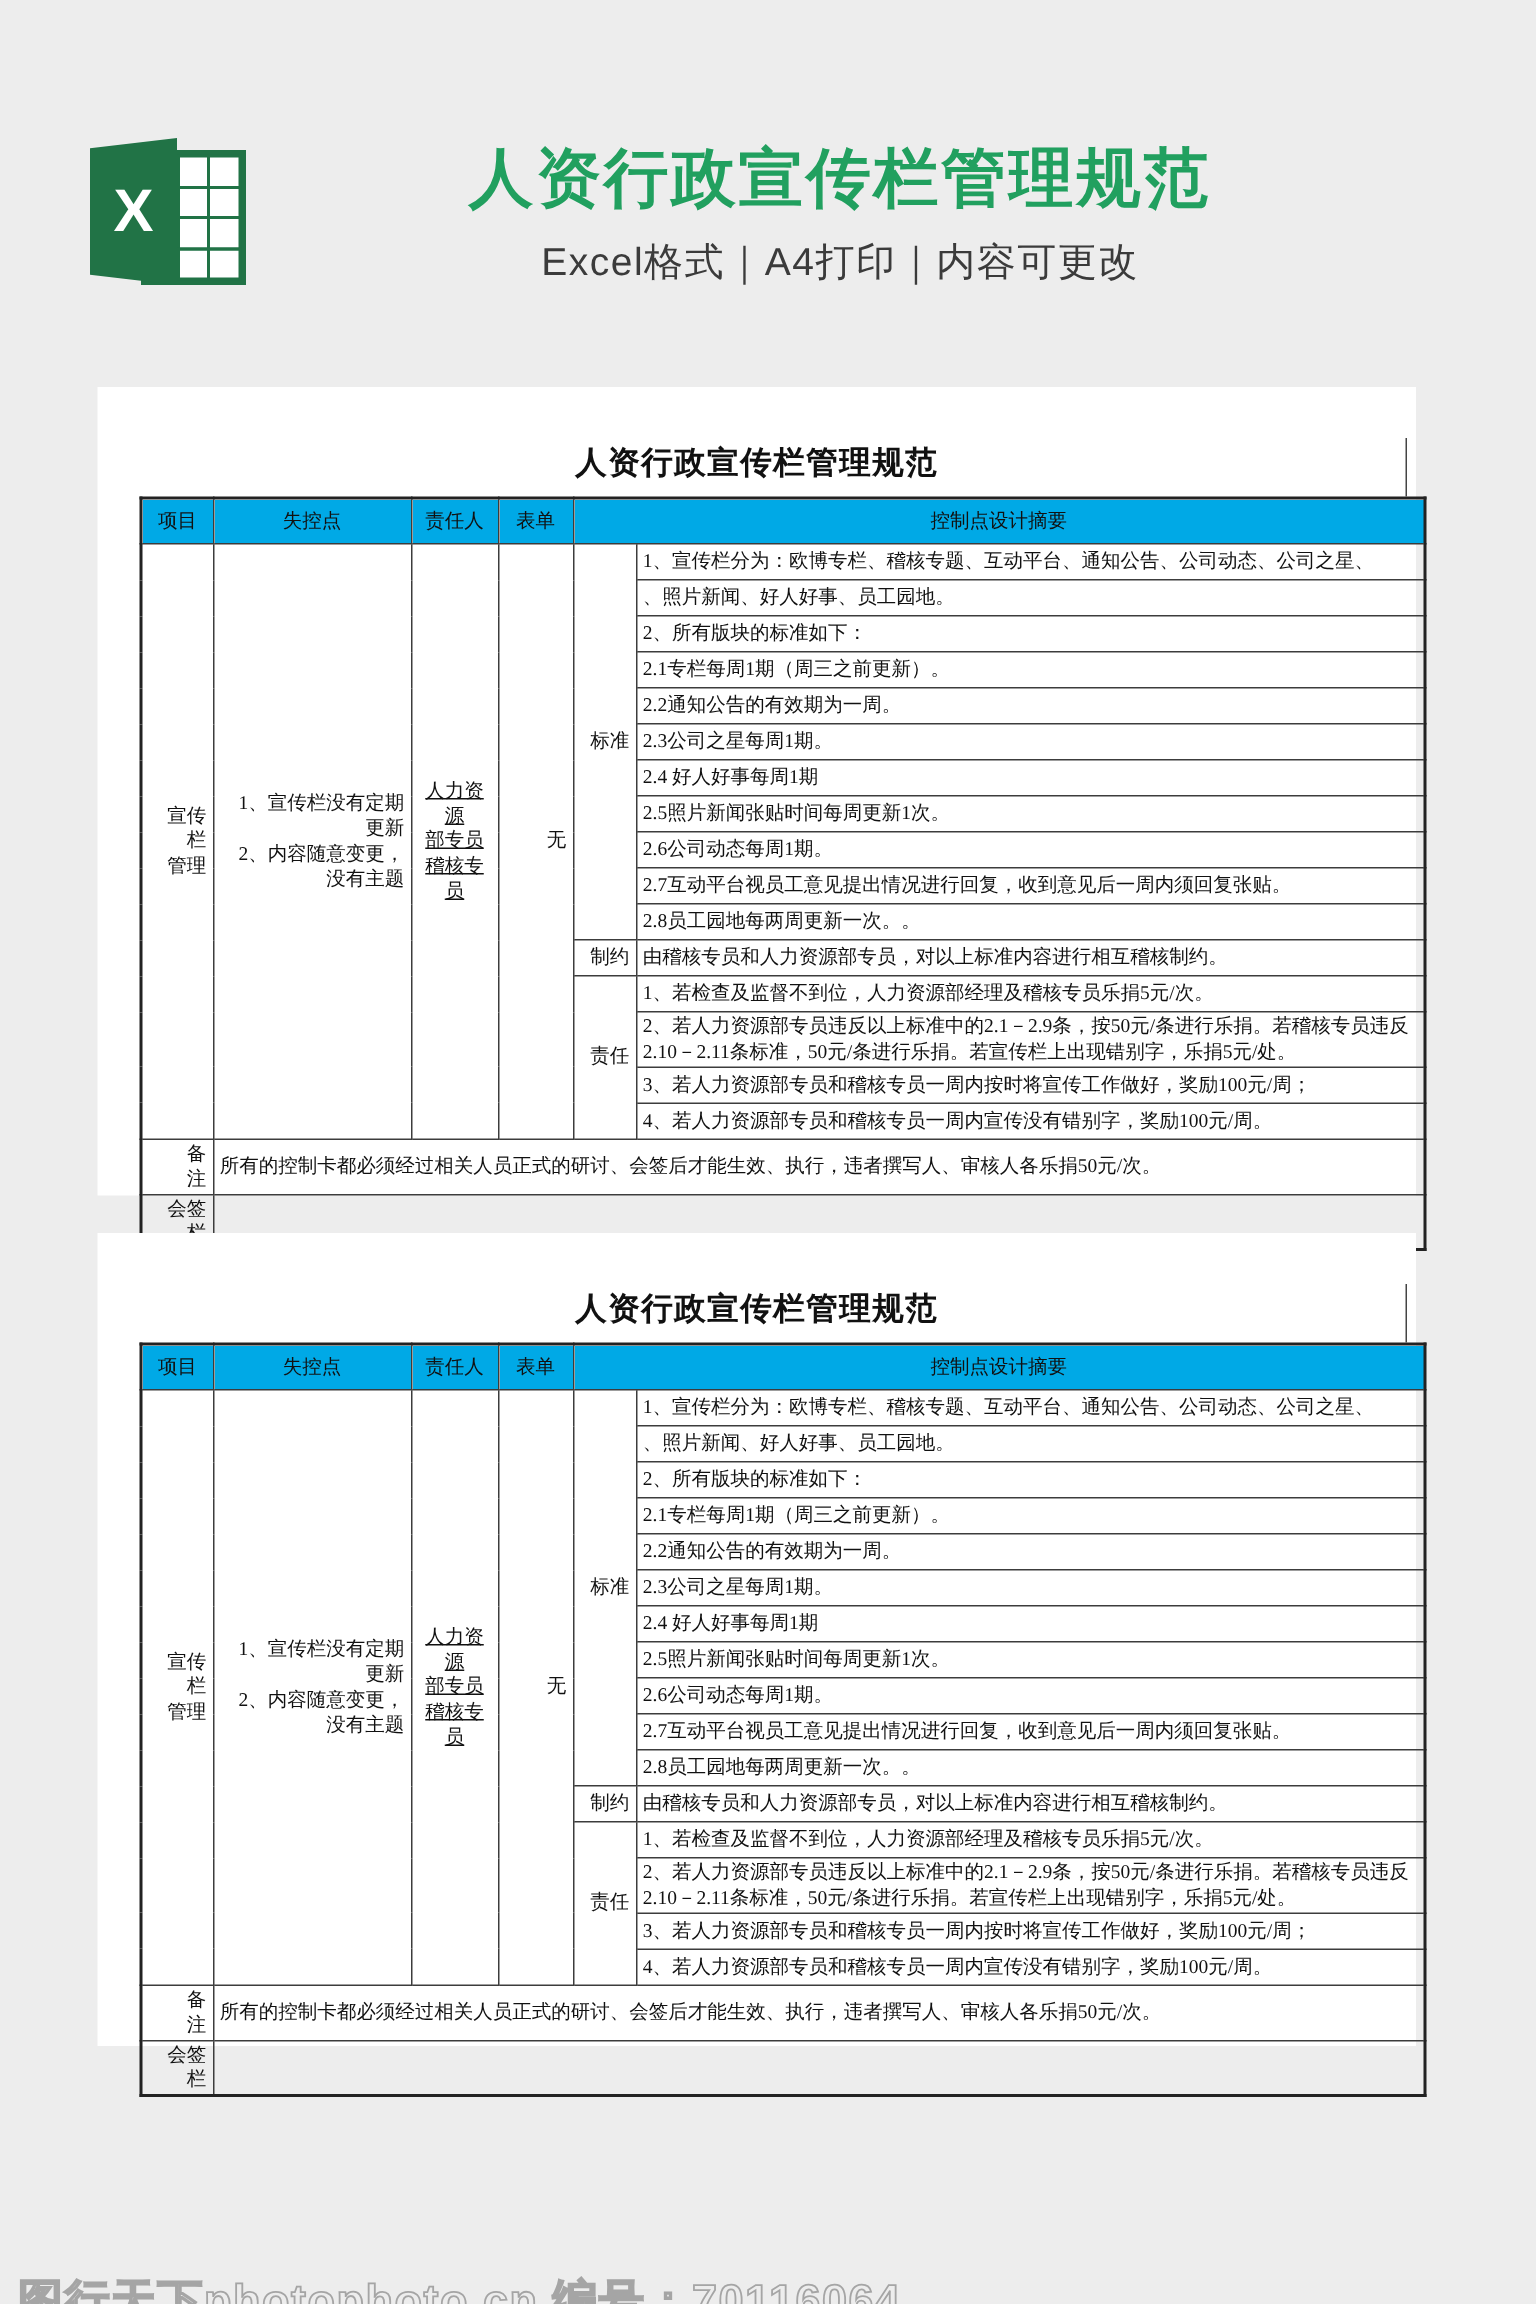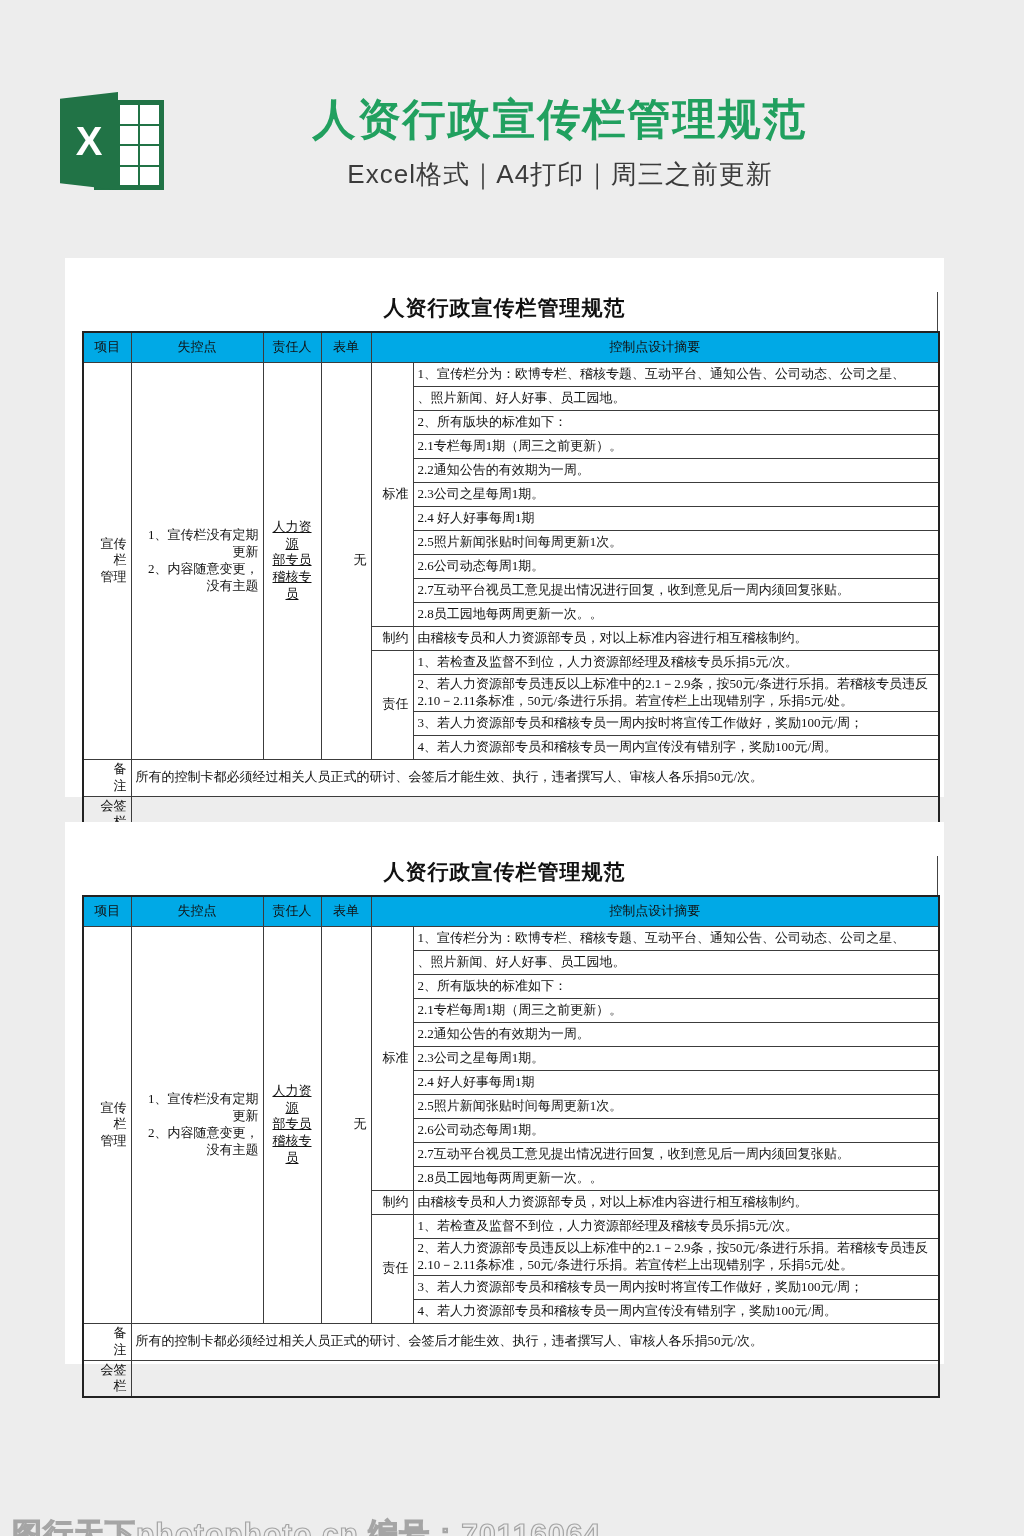--- a/index.html
+++ b/index.html
@@ -29,21 +29,21 @@
     position:absolute;left:96px;top:157px;width:928px;text-align:center;
     font-size:26px;color:#3B3B3B;letter-spacing:1px;
   }
   
   .panel{position:absolute;left:65px;width:879px;background:#fff;}
   #panel1{top:258px;height:539px;}
   #panel2{top:822px;height:542px;}
   .sheet-head{height:73px;display:flex;align-items:flex-end;justify-content:center;padding-bottom:9px;box-sizing:border-box;position:relative;}
   .sheet-title{font-family:"Liberation Serif","DejaVu Serif",serif;font-size:21px;font-weight:bold;color:#111;letter-spacing:1px;}
   .title-tick{position:absolute;right:6px;top:34px;width:1px;height:39px;background:#444;}
-  .sheet-body{padding-left:17px;}
+  .sheet-body{padding-left:28px;}
   
   table.spec{
     border-collapse:collapse;table-layout:fixed;width:856px;
     font-family:"Liberation Serif","DejaVu Serif",serif;font-size:13px;color:#111;
   }
   table.spec td{border:1px solid #3c3c3c;padding:1px 4px;line-height:1.3;overflow:hidden;}
   table.spec{border:2px solid #222;}
   tr.hr td{height:29px;background:#00A9E6;text-align:center;padding:0 2px;}
   td.ctr{text-align:right;}
   td.pre{white-space:pre-line;}
@@ -73,21 +73,21 @@
       <i></i>
       <i></i>
       <i></i>
       <i></i>
       <i></i>
       <i></i>
   </div>
 </div>
 
 <div class="page-title">人资行政宣传栏管理规范</div>
-<div class="page-subtitle">Excel格式｜A4打印｜周三之前更新</div>
+<div class="page-subtitle">Excel格式｜A4打印｜内容可更改</div>
 
 <div class="panel" id="panel1">
   <div class="sheet-head">
     <span class="sheet-title">人资行政宣传栏管理规范</span>
     <span class="title-tick"></span>
   </div>
   <div class="sheet-body">
     <table class="spec">
       <colgroup>
         <col style="width:48px">

